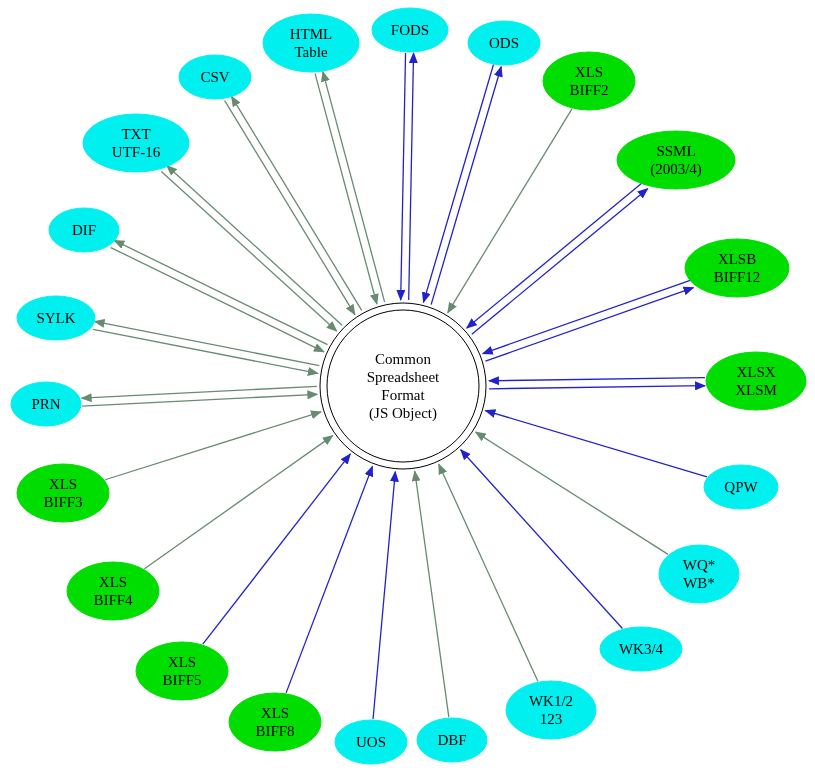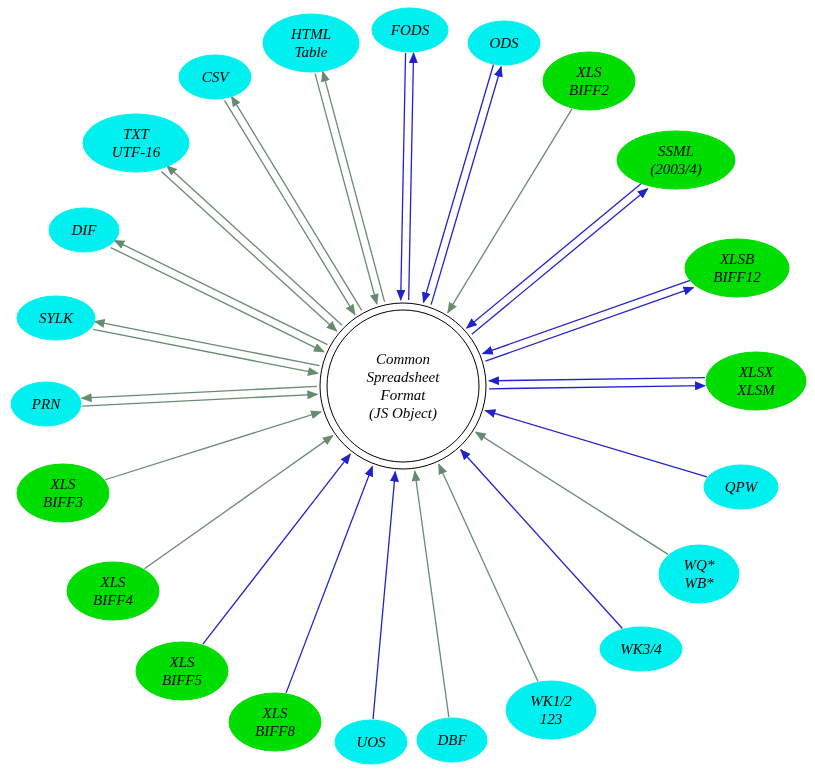--- a/index.html
+++ b/index.html
@@ -1,16 +1,16 @@
 <!DOCTYPE html>
 <html><head>
 <meta charset="utf-8">
 <style>
   html, body { margin: 0; padding: 0; background: #ffffff; }
-  .canvas { position: relative; width: 815px; height: 773px; background: #ffffff; overflow: hidden; font-style: italic; }
+  .canvas { position: relative; width: 815px; height: 773px; background: #ffffff; overflow: hidden; }
   .nlabel, .clabel {
     font-family: "Liberation Serif", serif;
     font-size: 15px;
     fill: #000000;
   }
 </style>
 </head>
 <body>
 
 <div class="canvas">

